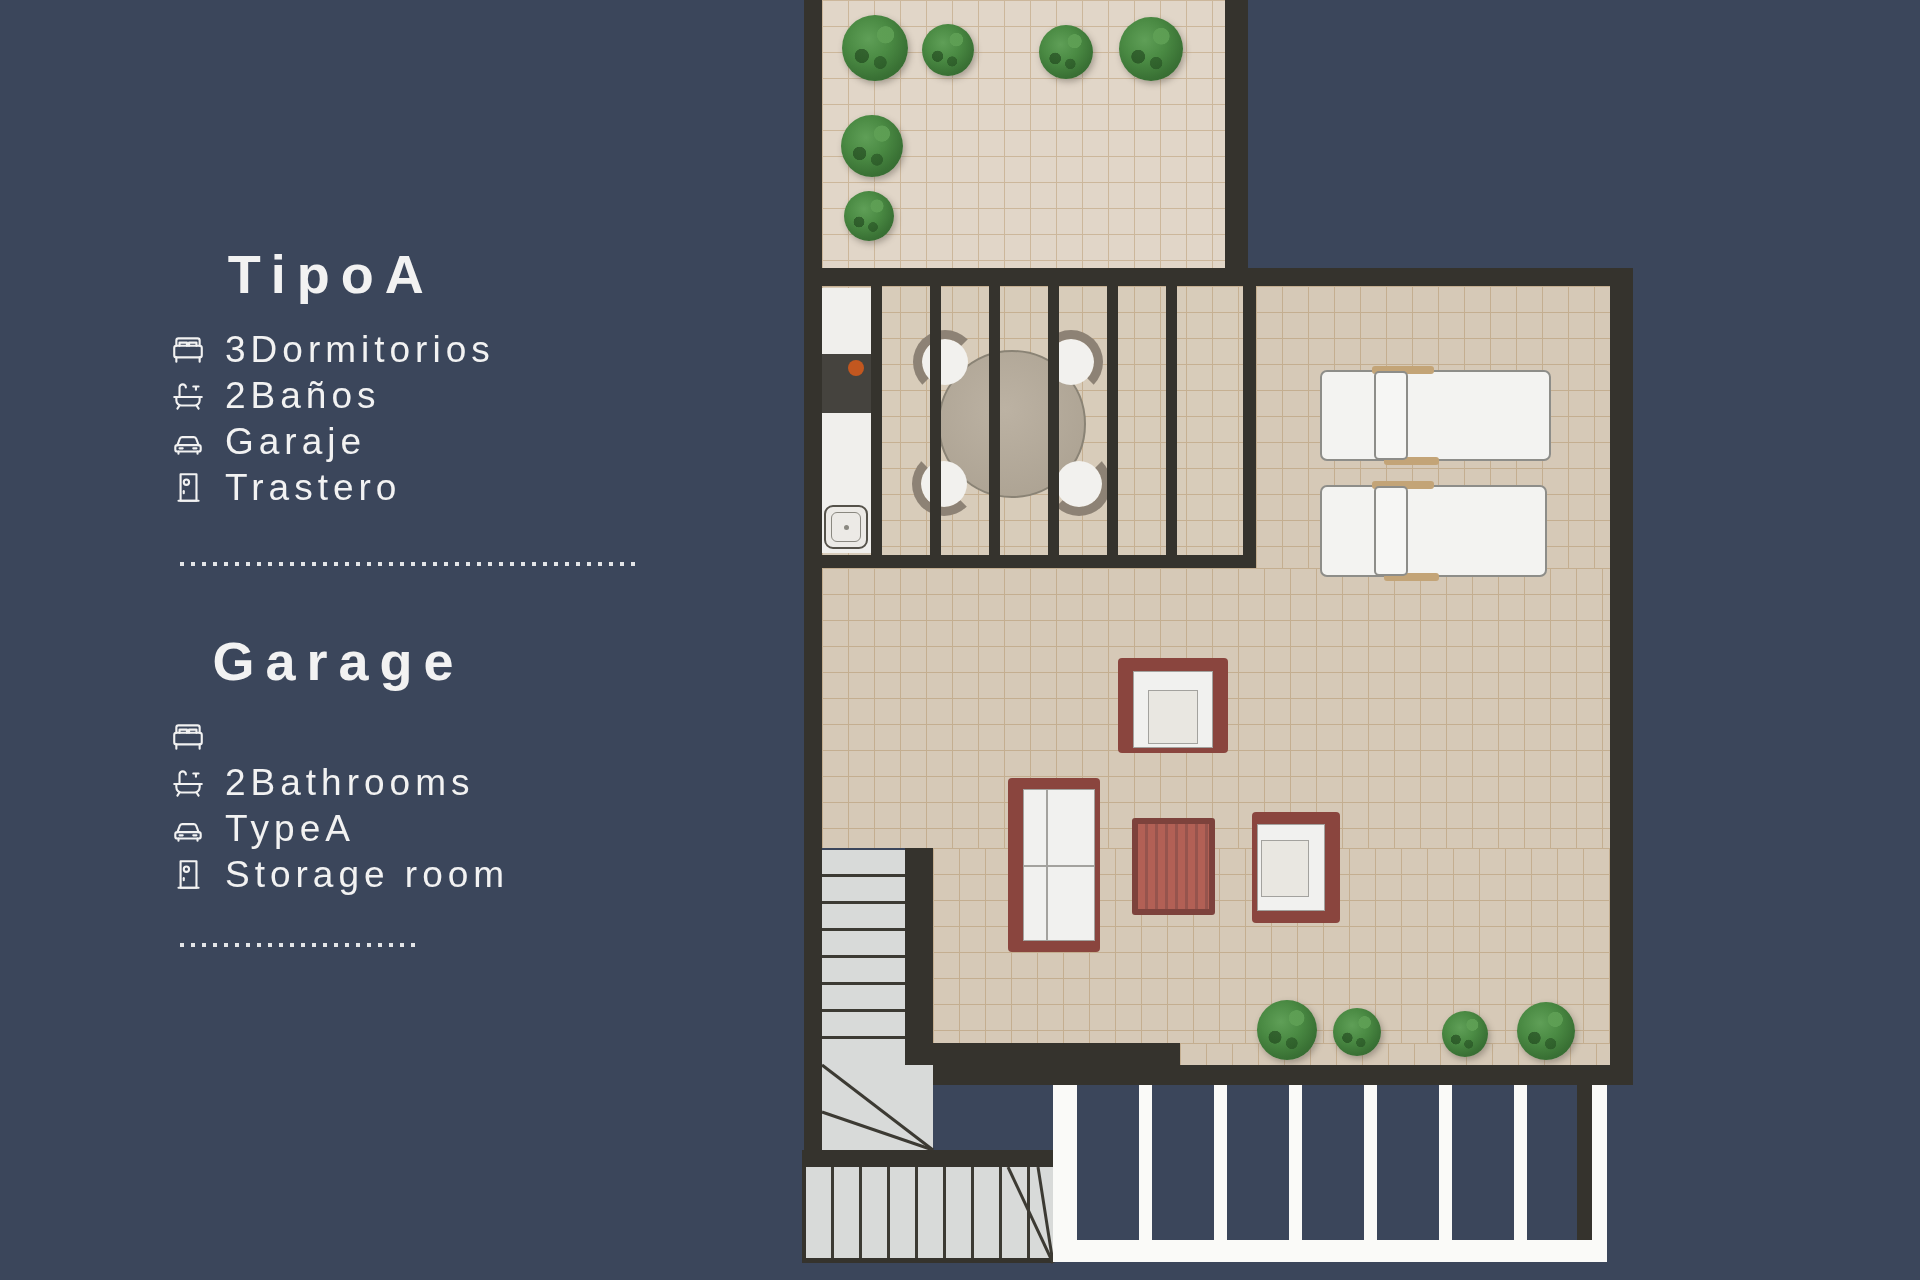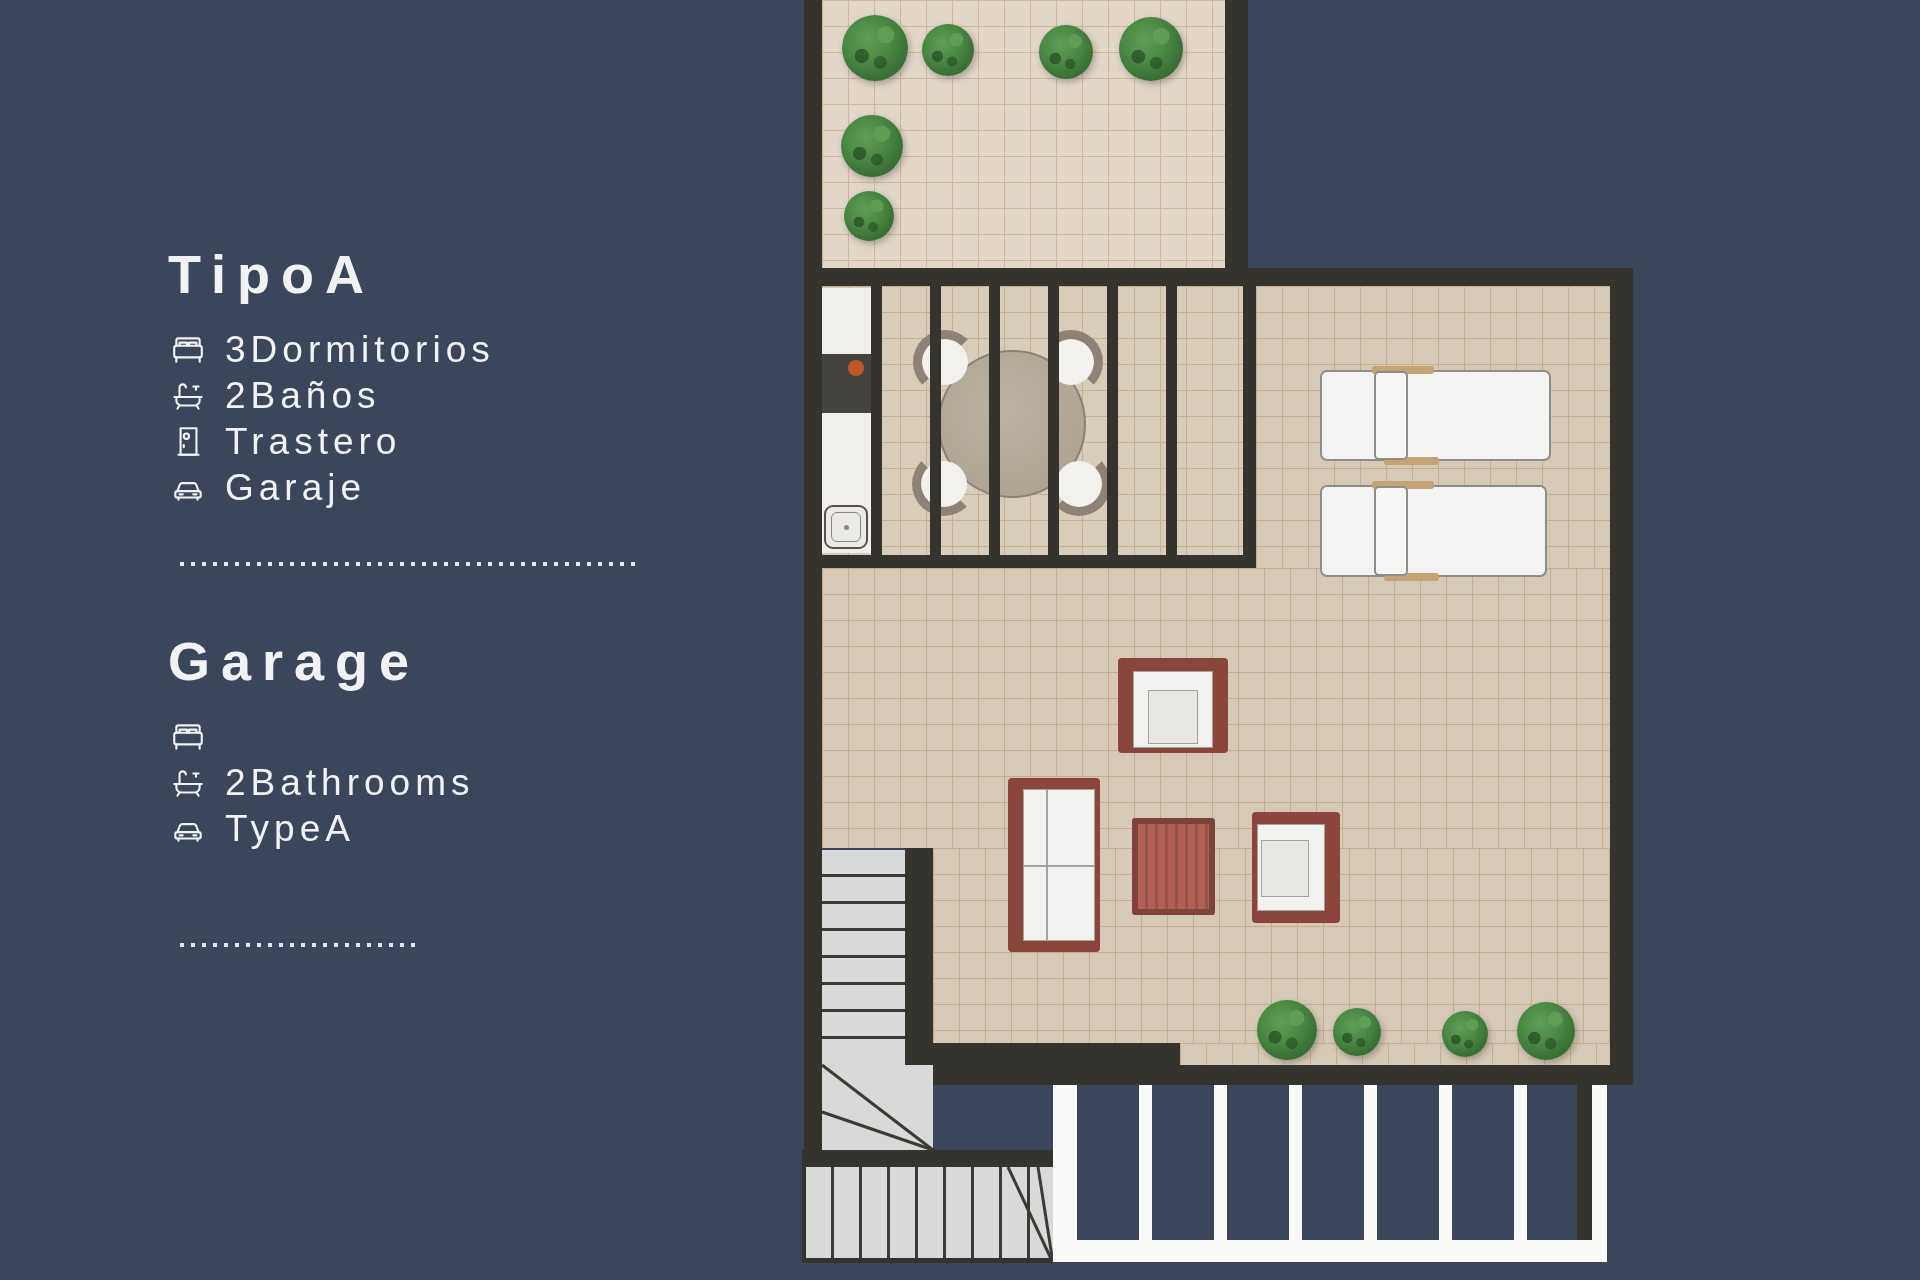--- a/index.html
+++ b/index.html
@@ -11,21 +11,21 @@
     --frameRed:#8a453e; --tableRed:#b26055; --slatRed:#96544d;
     --cushion:#f1f1ef; --cushionEdge:#a3a29e; --seat:#e9e7e1;
     --white:#fafaf8; --tan:#c3a477; --counterDark:#45433e; --cooktopDot:#c2571f;
     --tableTop:#b1a797; --tableEdge:#8a8375; --chairFringe:#8d8275; --loungerEdge:#8d8d89;
   }
   html,body{margin:0;padding:0;background:var(--navy);}
   .stage{position:relative;width:1920px;height:1280px;background:var(--navy);overflow:hidden;
          font-family:"Liberation Sans", sans-serif;}
   .abs{position:absolute;}
   
-  .panel h1{margin:0;color:var(--text);font-size:54px;font-weight:700;letter-spacing:11px;line-height:62px;}
+  .panel h1{margin:0;color:var(--text);font-size:54px;font-weight:700;letter-spacing:11px;line-height:62px;text-align:center;}
   .panel ul{list-style:none;margin:22px 0 0 0;padding:0;}
   .panel li{display:flex;align-items:center;height:46px;}
   .panel .ic{width:40px;display:flex;justify-content:center;align-items:center;flex:0 0 40px;}
   .panel .lbl{color:var(--text);font-size:37px;letter-spacing:5px;margin-left:17px;white-space:nowrap;}
   .dotted{height:4px;background:repeating-linear-gradient(90deg,#e3e5e8 0 4px,transparent 4px 11px);}
   .ic svg{stroke:var(--text);fill:none;stroke-width:2;stroke-linecap:round;stroke-linejoin:round;}
   
   .wall{position:absolute;background:var(--wall);}
   .tile{position:absolute;background-color:var(--tile);
         background-image:linear-gradient(var(--tileGrid) 1px,transparent 1px),
@@ -94,38 +94,38 @@
                 <path d="M9 26 l-2 3 M25 26 l2 3"></path>
                 <path d="M9 18 v-9 a3 3 0 0 1 6 0"></path>
                 <path d="M27 8 h-5 M24.5 8 v3"></path>
               </svg>
           </span>
           <span class="lbl">2Baños</span>
         </li>
         <li>
           <span class="ic">
             <svg width="36" height="36" viewBox="0 0 34 34">
+                <path d="M7 20 l2.2 -6 a2.4 2.4 0 0 1 2.2 -1.6 h11.2 a2.4 2.4 0 0 1 2.2 1.6 L27 20"></path>
+                <rect x="5" y="20" width="24" height="6" rx="2"></rect>
+                <path d="M8 26 v2 M26 26 v2"></path>
+                <path d="M9 23 h3 M22 23 h3"></path>
+              </svg>
+          </span>
+          <span class="lbl">Garaje</span>
+        </li>
+        <li>
+          <span class="ic">
+            <svg width="36" height="36" viewBox="0 0 34 34">
                 <rect x="10" y="4" width="15" height="25"></rect>
                 <circle cx="15.5" cy="11.5" r="2.5"></circle>
                 <path d="M13 20 v2"></path>
                 <path d="M8 29 h19"></path>
               </svg>
           </span>
           <span class="lbl">Trastero</span>
-        </li>
-        <li>
-          <span class="ic">
-            <svg width="36" height="36" viewBox="0 0 34 34">
-                <path d="M7 20 l2.2 -6 a2.4 2.4 0 0 1 2.2 -1.6 h11.2 a2.4 2.4 0 0 1 2.2 1.6 L27 20"></path>
-                <rect x="5" y="20" width="24" height="6" rx="2"></rect>
-                <path d="M8 26 v2 M26 26 v2"></path>
-                <path d="M9 23 h3 M22 23 h3"></path>
-              </svg>
-          </span>
-          <span class="lbl">Garaje</span>
         </li>
       </ul>
     </section>
 
     <div class="dotted abs" style="left:180px;top:562px;width:455px;"></div>
 
     <section class="abs" style="left:168px;top:630px;">
       <h1>Garage</h1>
       <ul>
         <li>
@@ -153,20 +153,31 @@
         <li>
           <span class="ic">
             <svg width="36" height="36" viewBox="0 0 34 34">
                 <path d="M7 20 l2.2 -6 a2.4 2.4 0 0 1 2.2 -1.6 h11.2 a2.4 2.4 0 0 1 2.2 1.6 L27 20"></path>
                 <rect x="5" y="20" width="24" height="6" rx="2"></rect>
                 <path d="M8 26 v2 M26 26 v2"></path>
                 <path d="M9 23 h3 M22 23 h3"></path>
               </svg>
           </span>
           <span class="lbl">TypeA</span>
+        </li>
+        <li>
+          <span class="ic">
+            <svg width="36" height="36" viewBox="0 0 34 34">
+                <rect x="10" y="4" width="15" height="25"></rect>
+                <circle cx="15.5" cy="11.5" r="2.5"></circle>
+                <path d="M13 20 v2"></path>
+                <path d="M8 29 h19"></path>
+              </svg>
+          </span>
+          <span class="lbl">Storage room</span>
         </li>
       </ul>
     </section>
 
     <div class="dotted abs" style="left:180px;top:943px;width:240px;"></div>
   </aside>
 
   <div class="abs" style="left:0;top:0;width:1920px;height:1280px;">
 
     <div class="tile terrace" style="left:822px;top:0;width:403px;height:268px;"></div>

